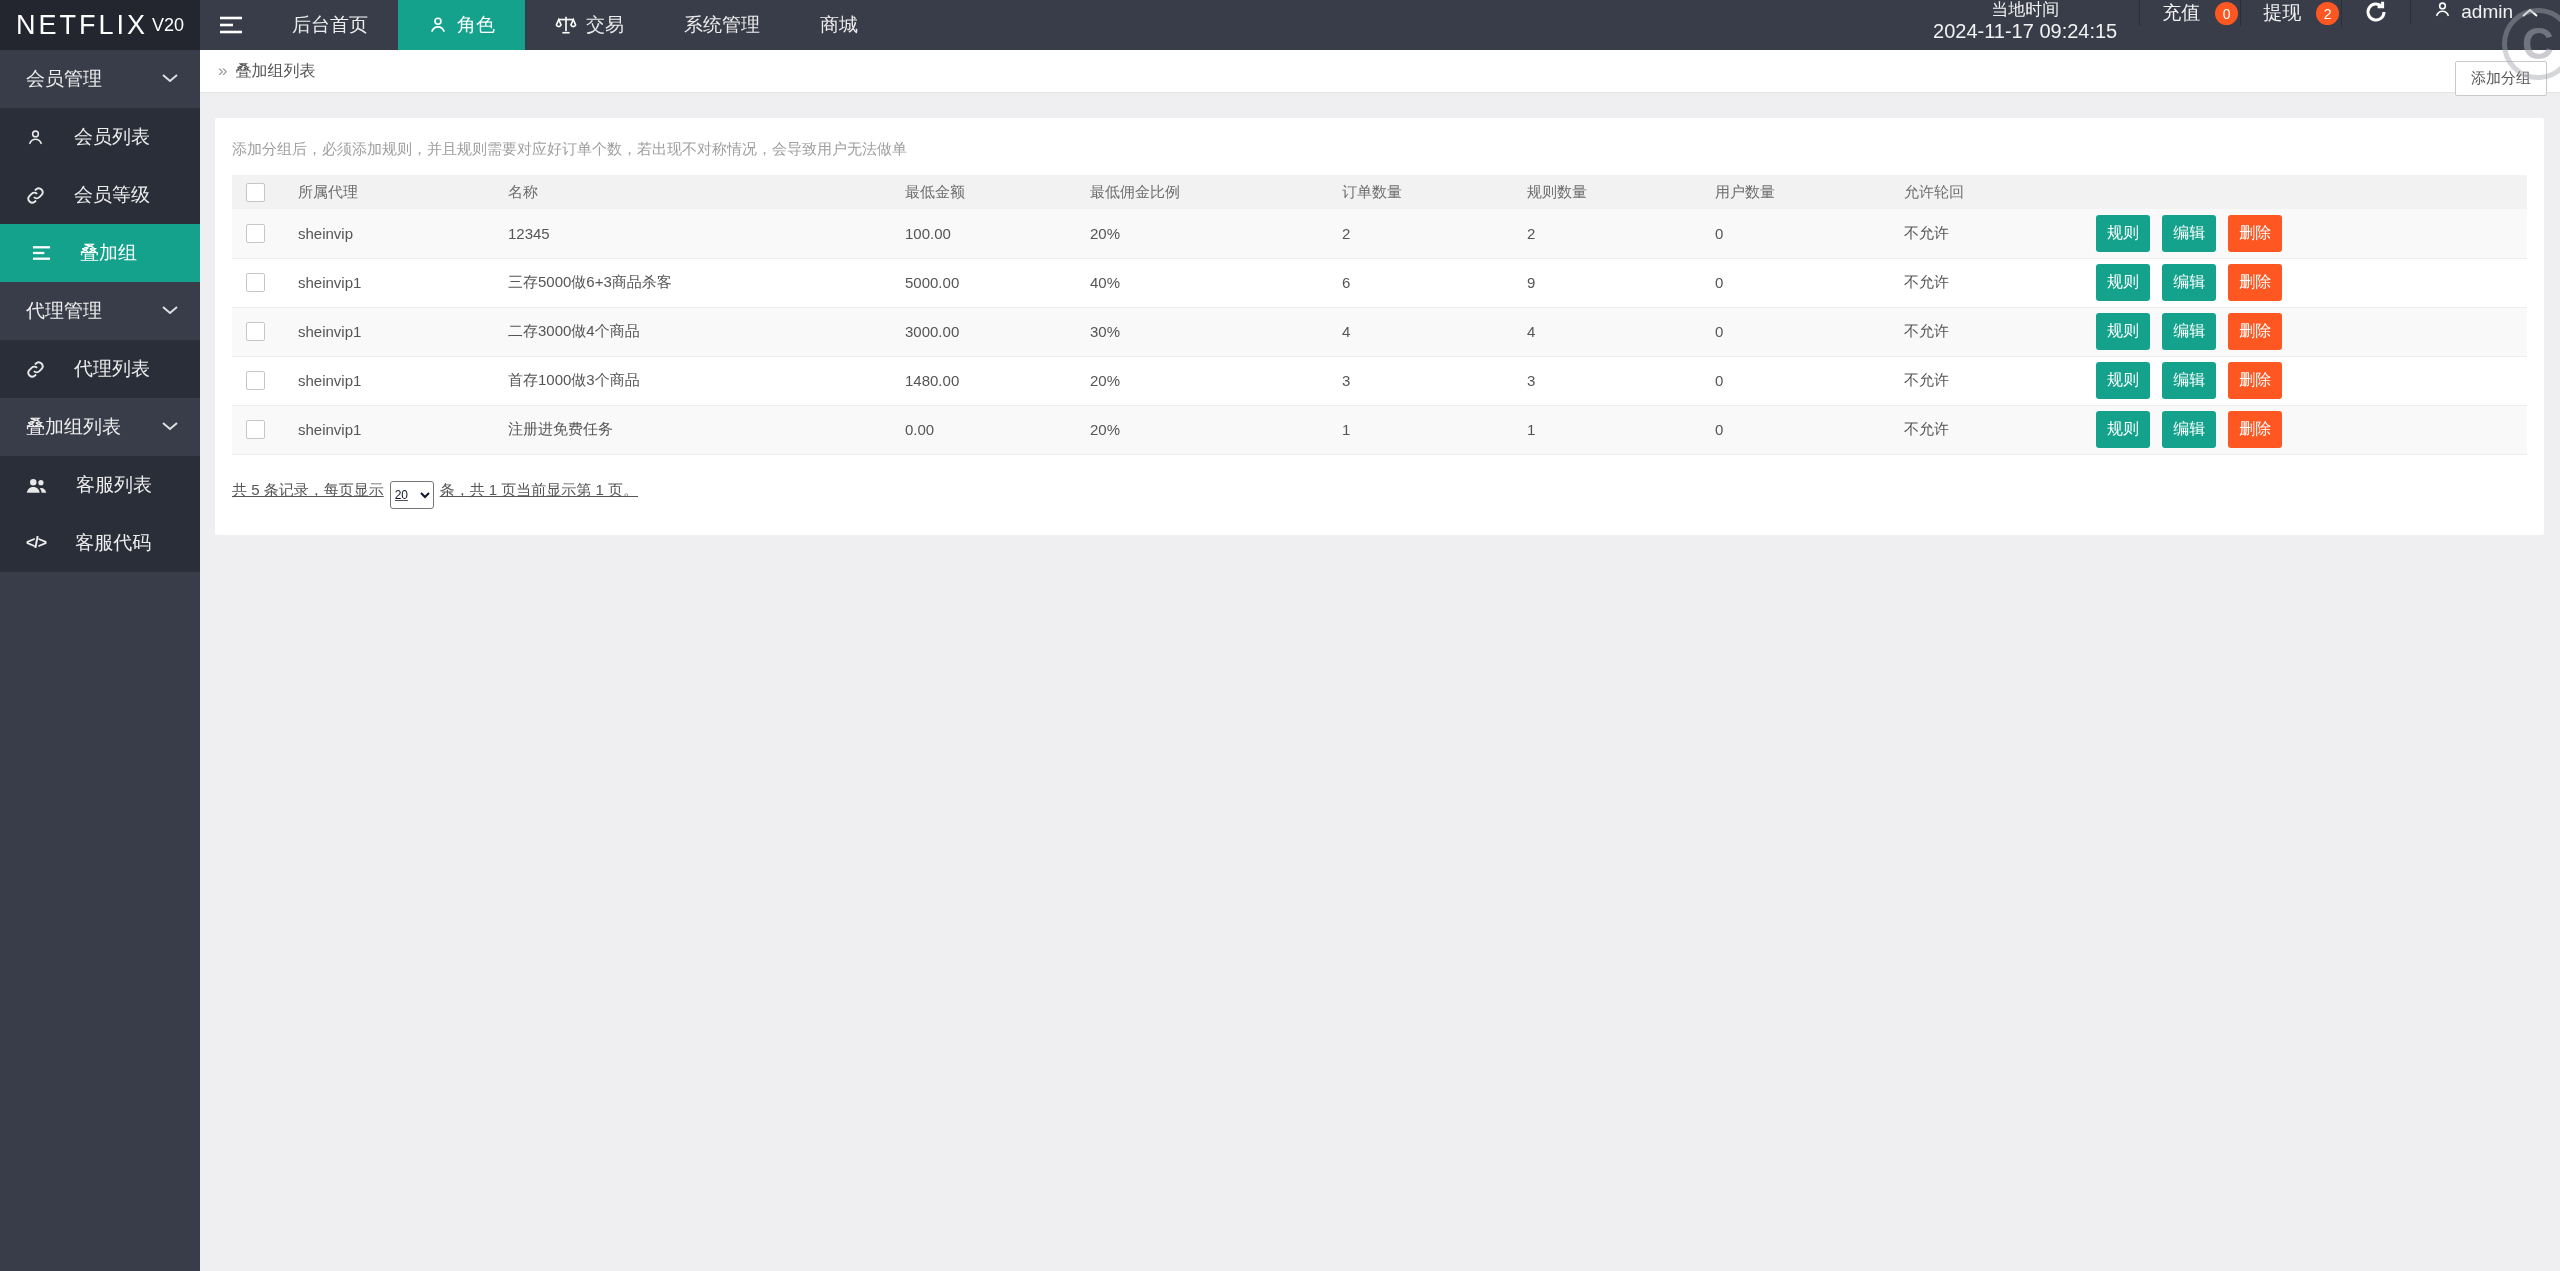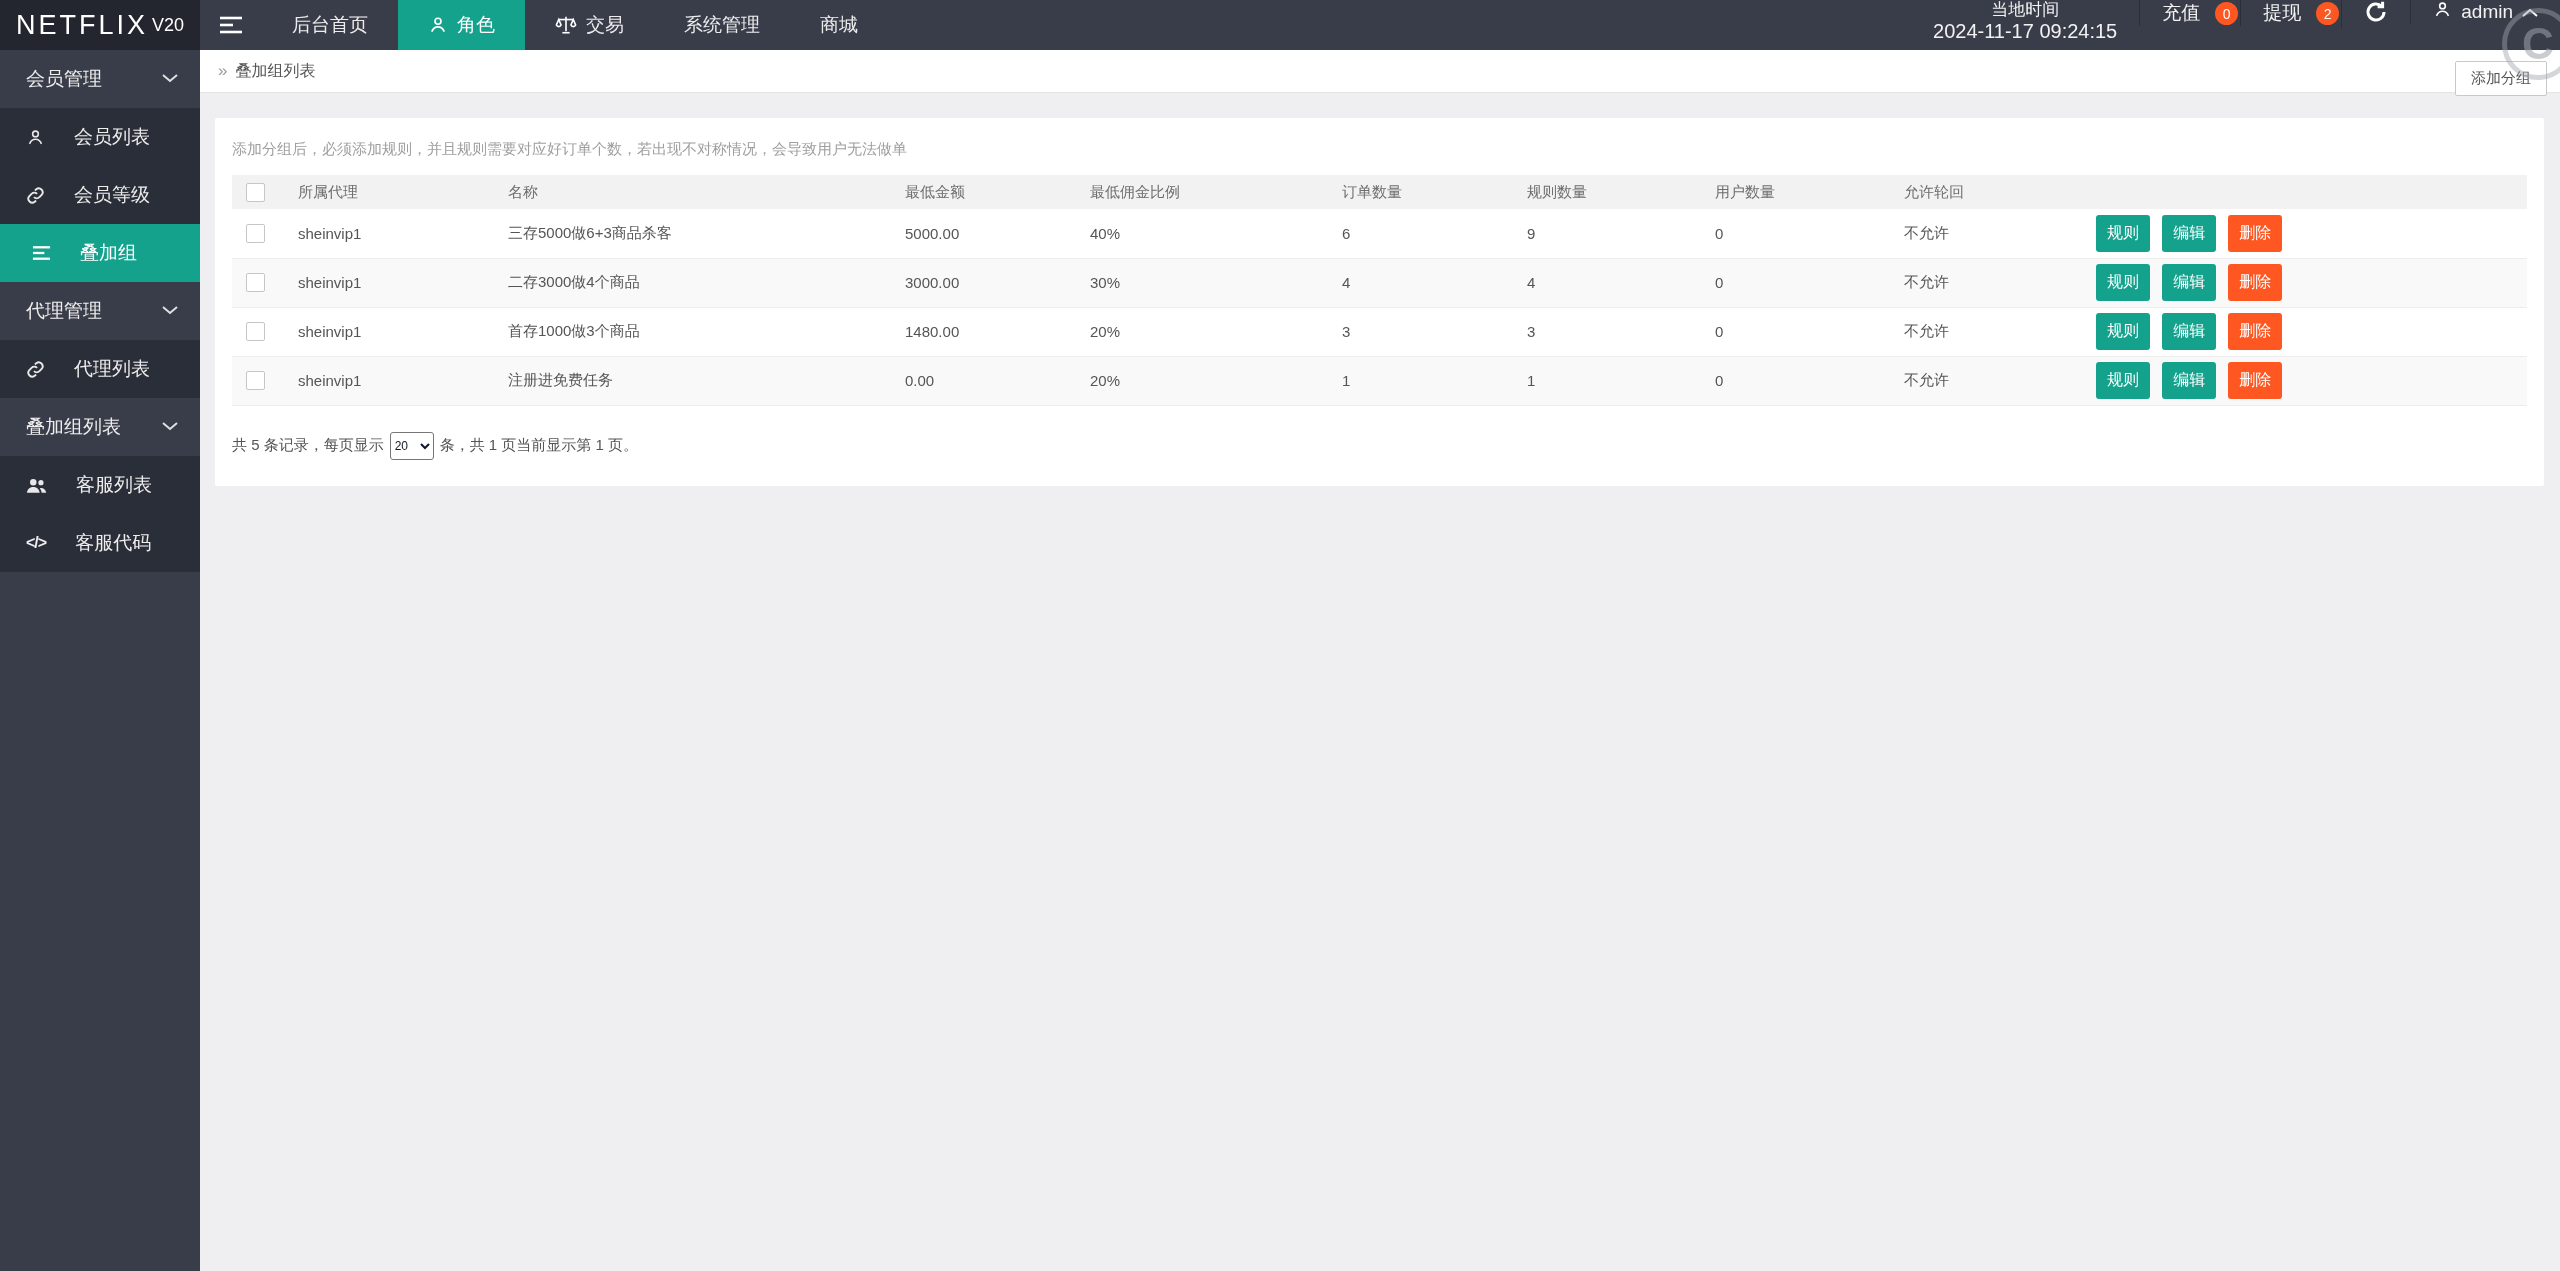--- a/index.html
+++ b/index.html
@@ -63,21 +63,21 @@
   table.grid td { height:49px; font-size:15px; color:#555; text-align:left; padding-left:20px; border-bottom:1px solid #EDEDED; }
   table.grid tr.odd td { background:#F9F9F9; }
   .col-check { width:46px; padding-left:0 !important; text-align:center !important; }
   .checkbox { display:inline-block; width:19px; height:19px; background:#fff; border:1px solid #C6C6C6;
     border-radius:2px; vertical-align:middle; cursor:pointer; }
   .btn { display:inline-block; border:none; border-radius:3px; color:#fff; font-size:16px;
     padding:8px 11px; margin-right:8px; cursor:pointer; font-family:inherit; }
   .btn.teal { background:#14A28D; }
   .btn.orange { background:#FF5722; }
 
-  .pagebar { margin-top:26px; font-size:15px; color:#555; display:flex; align-items:center; gap:6px; }
+  .pagebar { margin-top:26px; font-size:15px; color:#555; display:flex; gap:6px;text-decoration:underline; }
   .pagebar select { font-size:12px; height:28px; width:44px; border:1px solid #767676; border-radius:3px;
     background:#fff; color:#0f172a; font-family:inherit; }
 </style>
 </head>
 <body>
 
 <div class="topbar">
   <div class="logo-area">
     <span class="logo-text">NETFLIX</span>
     <span class="logo-sup">V20</span>
@@ -279,20 +279,36 @@
         <th>最低金额</th>
         <th>最低佣金比例</th>
         <th>订单数量</th>
         <th>规则数量</th>
         <th>用户数量</th>
         <th>允许轮回</th>
         <th></th>
       </tr>
     </thead>
     <tbody id="table-body">
+        <tr class="odd">
+      <td class="col-check"><span class="checkbox"></span></td>
+      <td>sheinvip</td>
+      <td>12345</td>
+      <td>100.00</td>
+      <td>20%</td>
+      <td>2</td>
+      <td>2</td>
+      <td>0</td>
+      <td>不允许</td>
+      <td>
+        <button class="btn teal">规则</button>
+        <button class="btn teal">编辑</button>
+        <button class="btn orange">删除</button>
+      </td>
+    </tr>
         <tr>
       <td class="col-check"><span class="checkbox"></span></td>
       <td>sheinvip1</td>
       <td>三存5000做6+3商品杀客</td>
       <td>5000.00</td>
       <td>40%</td>
       <td>6</td>
       <td>9</td>
       <td>0</td>
       <td>不允许</td>

